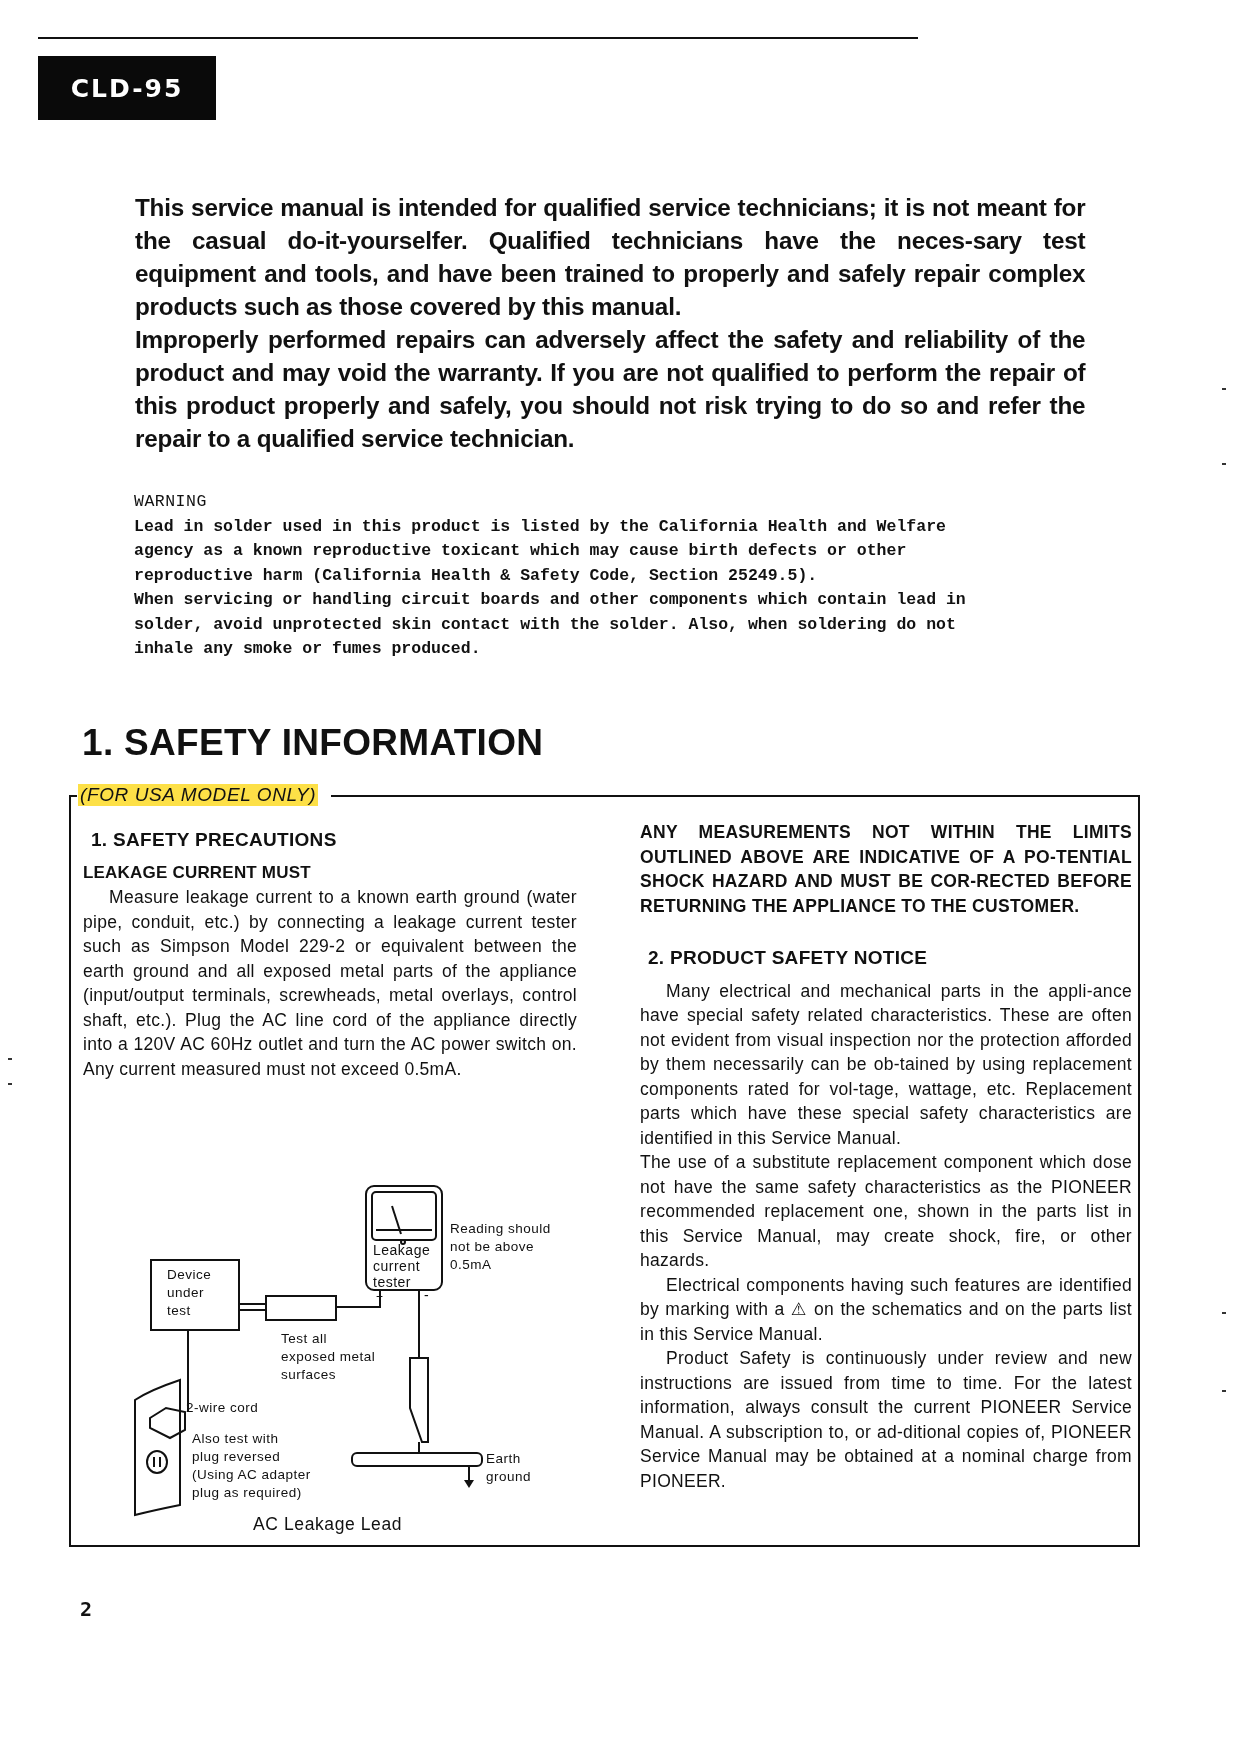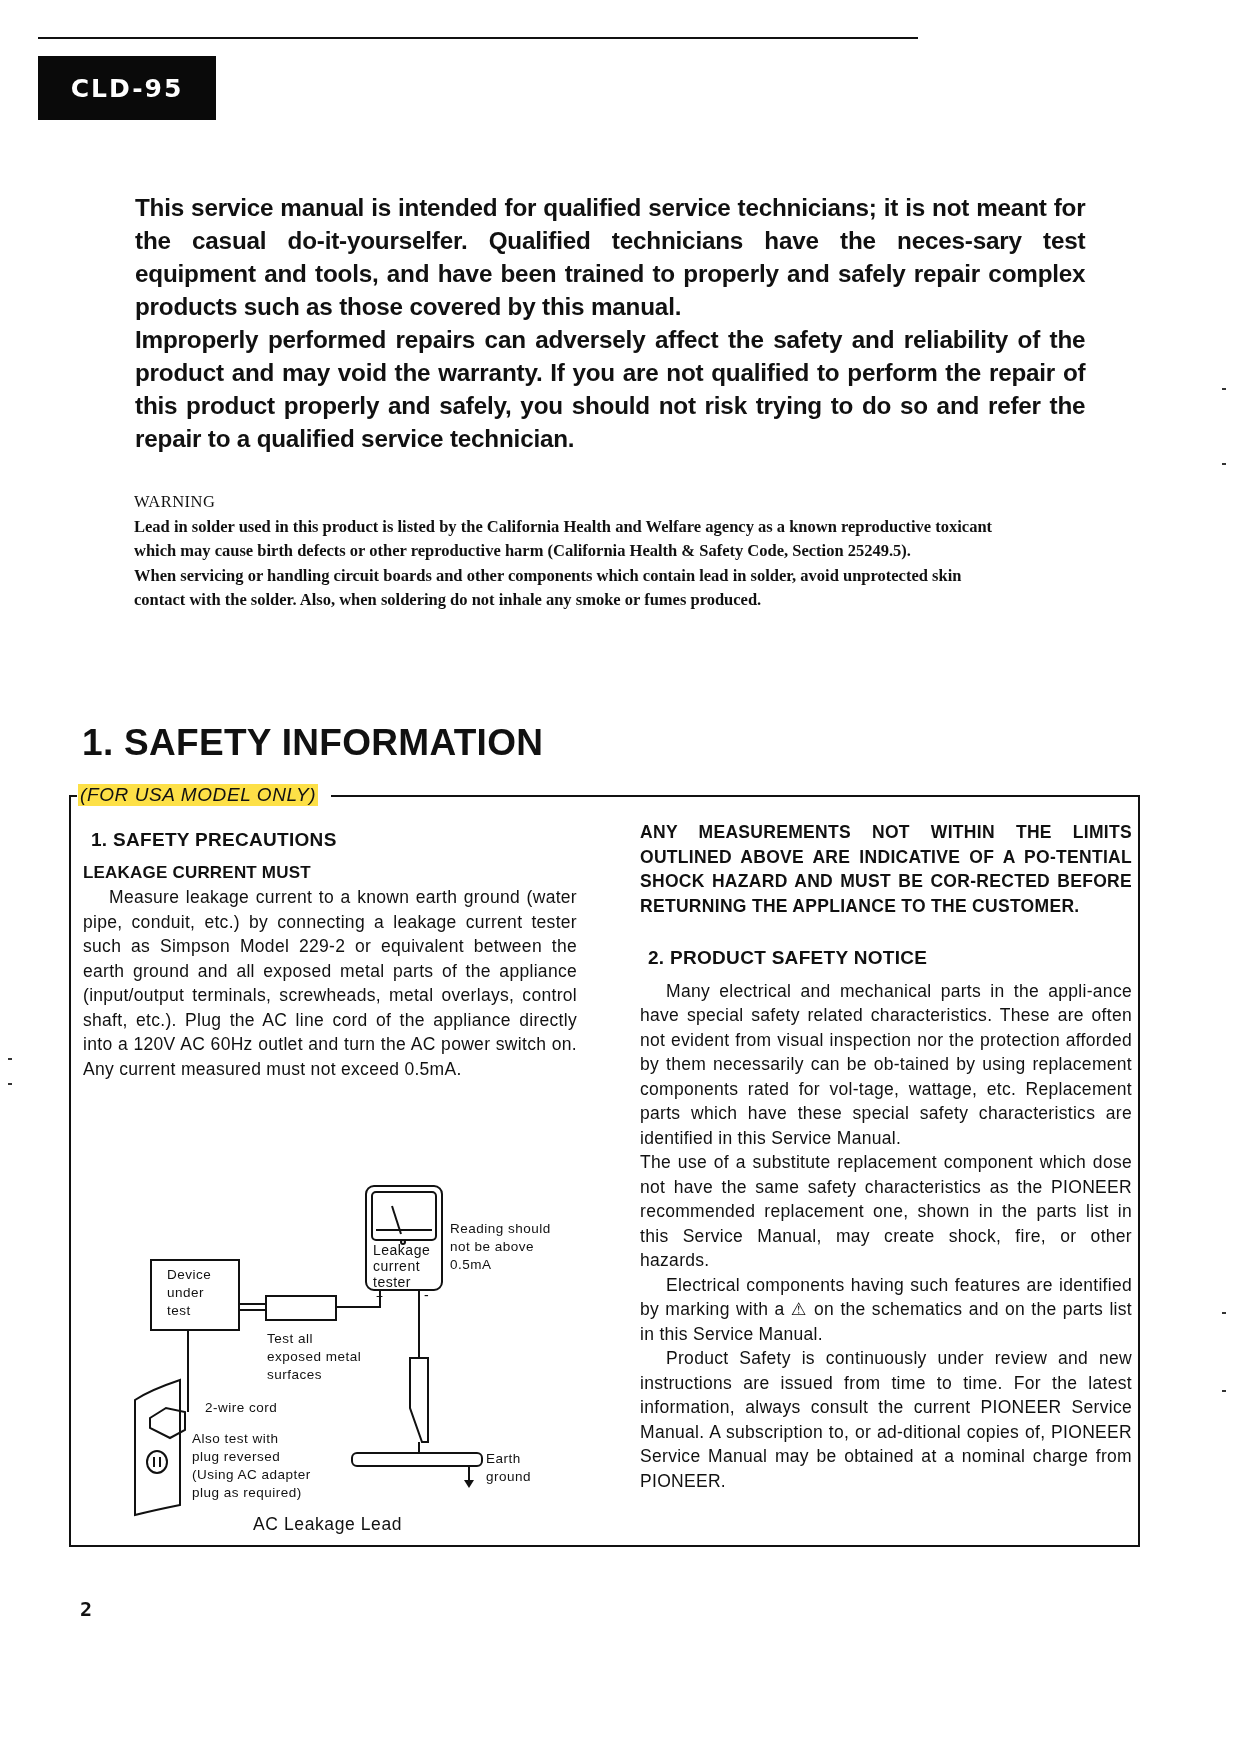--- a/index.html
+++ b/index.html
@@ -2,21 +2,21 @@
 <html><head>
 <meta charset="utf-8">
 <style>
   html, body { margin: 0; padding: 0; background: #ffffff; }
   body { width: 1240px; height: 1754px; position: relative; overflow: hidden; color: #111; font-family: "Liberation Sans", sans-serif; }
   .top-rule { position: absolute; left: 38px; top: 37px; width: 880px; height: 2px; background: #111; }
   .model-badge { position: absolute; left: 38px; top: 56px; width: 178px; height: 64px; background: #0a0a0a; color: #fff; display: flex; align-items: center; justify-content: center; }
   .model-badge span { font-family: "DejaVu Sans", sans-serif; font-weight: bold; font-size: 25px; letter-spacing: 2px; }
   .intro { position: absolute; left: 135px; top: 191px; width: 960px; font-family: "Liberation Sans", sans-serif; font-weight: bold; font-size: 24.5px; line-height: 33px; text-align: justify; letter-spacing: -0.2px; transform: scaleX(0.99); transform-origin: left top; }
   .intro p { margin: 0; }
-  .warning { position: absolute; left: 134px; top: 490px; width: 880px; font-family: Liberation Serif, serif; font-size: 16.5px; line-height: 24.5px; }
+  .warning { position: absolute; left: 134px; top: 490px; width: 880px; font-family: Liberation Mono, monospace; font-size: 16.5px; line-height: 24.5px; }
   .warning .w-title { font-weight: normal; letter-spacing: 0.5px; }
   .warning p { margin: 0; font-weight: bold; }
   .section-title { position: absolute; left: 82px; top: 722px; font-family: "Liberation Sans", sans-serif; font-weight: bold; font-size: 37px; letter-spacing: 0.3px; }
   .box { position: absolute; left: 69px; top: 795px; width: 1067px; height: 750px; border-left: 2px solid #111; border-right: 2px solid #111; border-bottom: 2px solid #111; }
   .box-top { position: absolute; left: 69px; top: 795px; width: 1069px; height: 2px; }
   .box-top .seg-left { position: absolute; left: 0; top: 0; width: 8px; height: 2px; background: #111; }
   .box-top .seg-right { position: absolute; left: 262px; top: 0; right: 0; height: 2px; background: #111; }
   .box-label { position: absolute; left: 78px; top: 784px; font-size: 19px; letter-spacing: 0.6px; background: #fde047; padding: 0 2px; font-style: italic; }
   .col-left { position: absolute; left: 83px; top: 820px; width: 494px; font-size: 17.5px; line-height: 24.5px; }
   .col-right { position: absolute; left: 640px; top: 820px; width: 492px; font-size: 17.5px; line-height: 24.5px; }
@@ -116,28 +116,28 @@
   <div class="dlabel" style="left:243px; top:62px; font-size:14px; line-height:16px;">
     <div>Leakage</div>
     <div>current</div>
     <div>tester</div>
   </div>
   <div class="dlabel" style="left:320px; top:40px;">
     <div>Reading should</div>
     <div>not be above</div>
     <div>0.5mA</div>
   </div>
-  <div class="dlabel" style="left:137px; top:150px;">
+  <div class="dlabel" style="left:151px; top:150px;">
     <div>Test all</div>
     <div>exposed metal</div>
     <div>surfaces</div>
   </div>
   <div class="dlabel" style="left:246px; top:108px; font-size:12px;">+</div>
   <div class="dlabel" style="left:294px; top:106px; font-size:14px;">-</div>
-  <div class="dlabel" style="left:75px; top:219px;">2-wire cord</div>
+  <div class="dlabel" style="left:56px; top:219px;">2-wire cord</div>
   <div class="dlabel" style="left:62px; top:250px;">
     <div>Also test with</div>
     <div>plug reversed</div>
     <div>(Using AC adapter</div>
     <div>plug as required)</div>
   </div>
   <div class="dlabel" style="left:356px; top:270px;">
     <div>Earth</div>
     <div>ground</div>
   </div>

